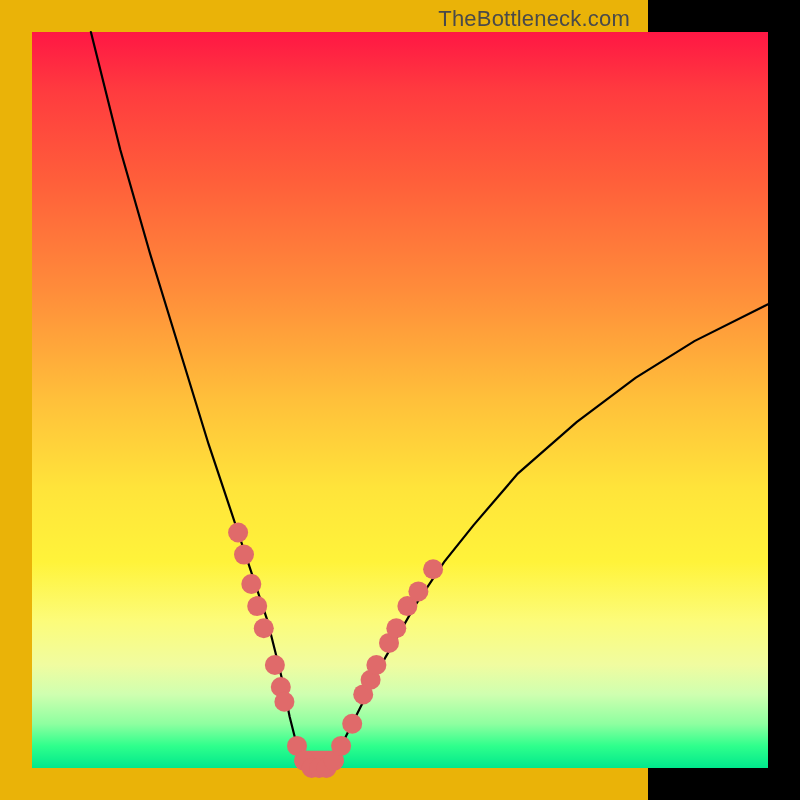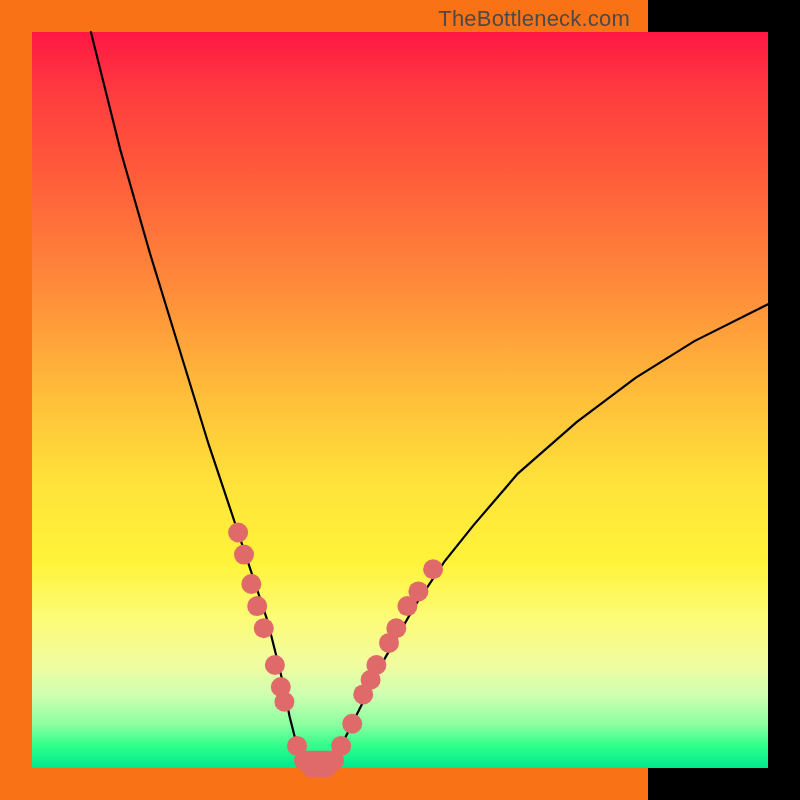--- a/index.html
+++ b/index.html
@@ -10,21 +10,21 @@
     overflow: hidden;
     background: #000;
     font-family: Arial, sans-serif;
   }
   .frame {
     position: absolute;
     top: 0;
     left: 0;
     width: 648px;
     height: 800px;
-    background: #f97316;
+    background: #eab308;
   }
   .plot-area {
     position: absolute;
     top: 32px;
     left: 32px;
     width: 736px;
     height: 736px;
     background: linear-gradient(
       to bottom,
       #ff1744 0%,

